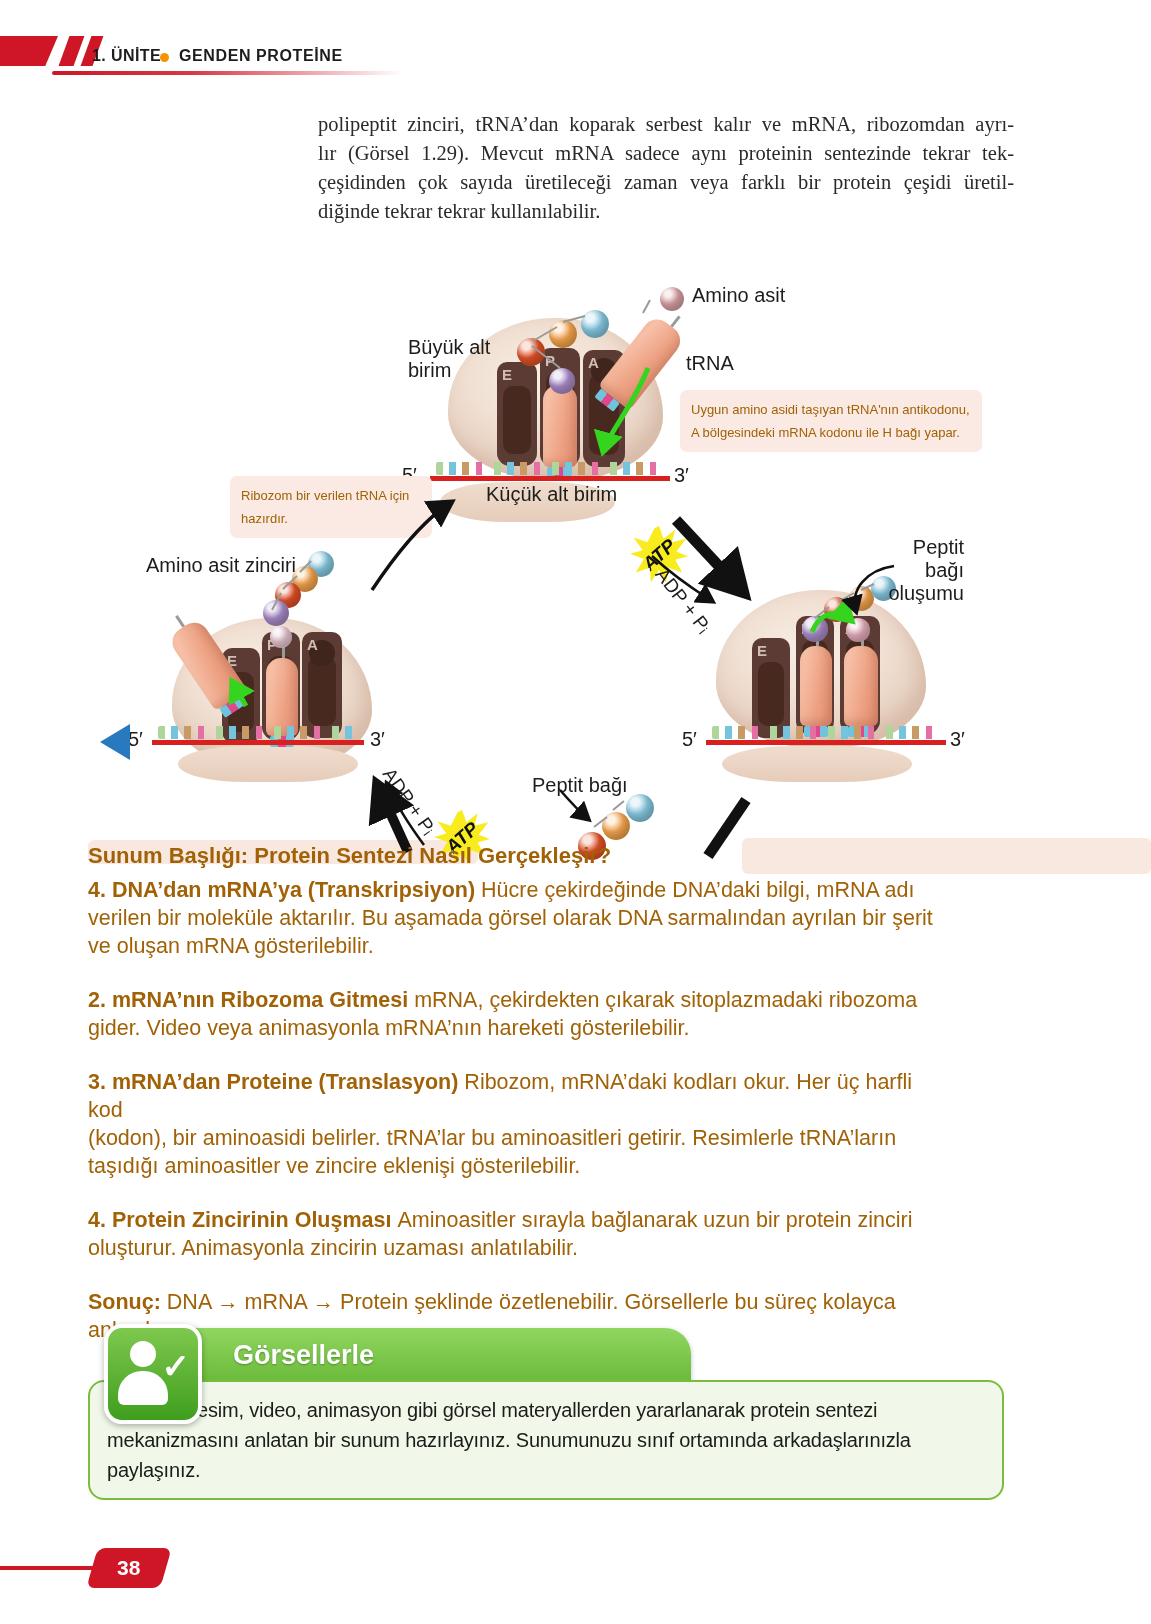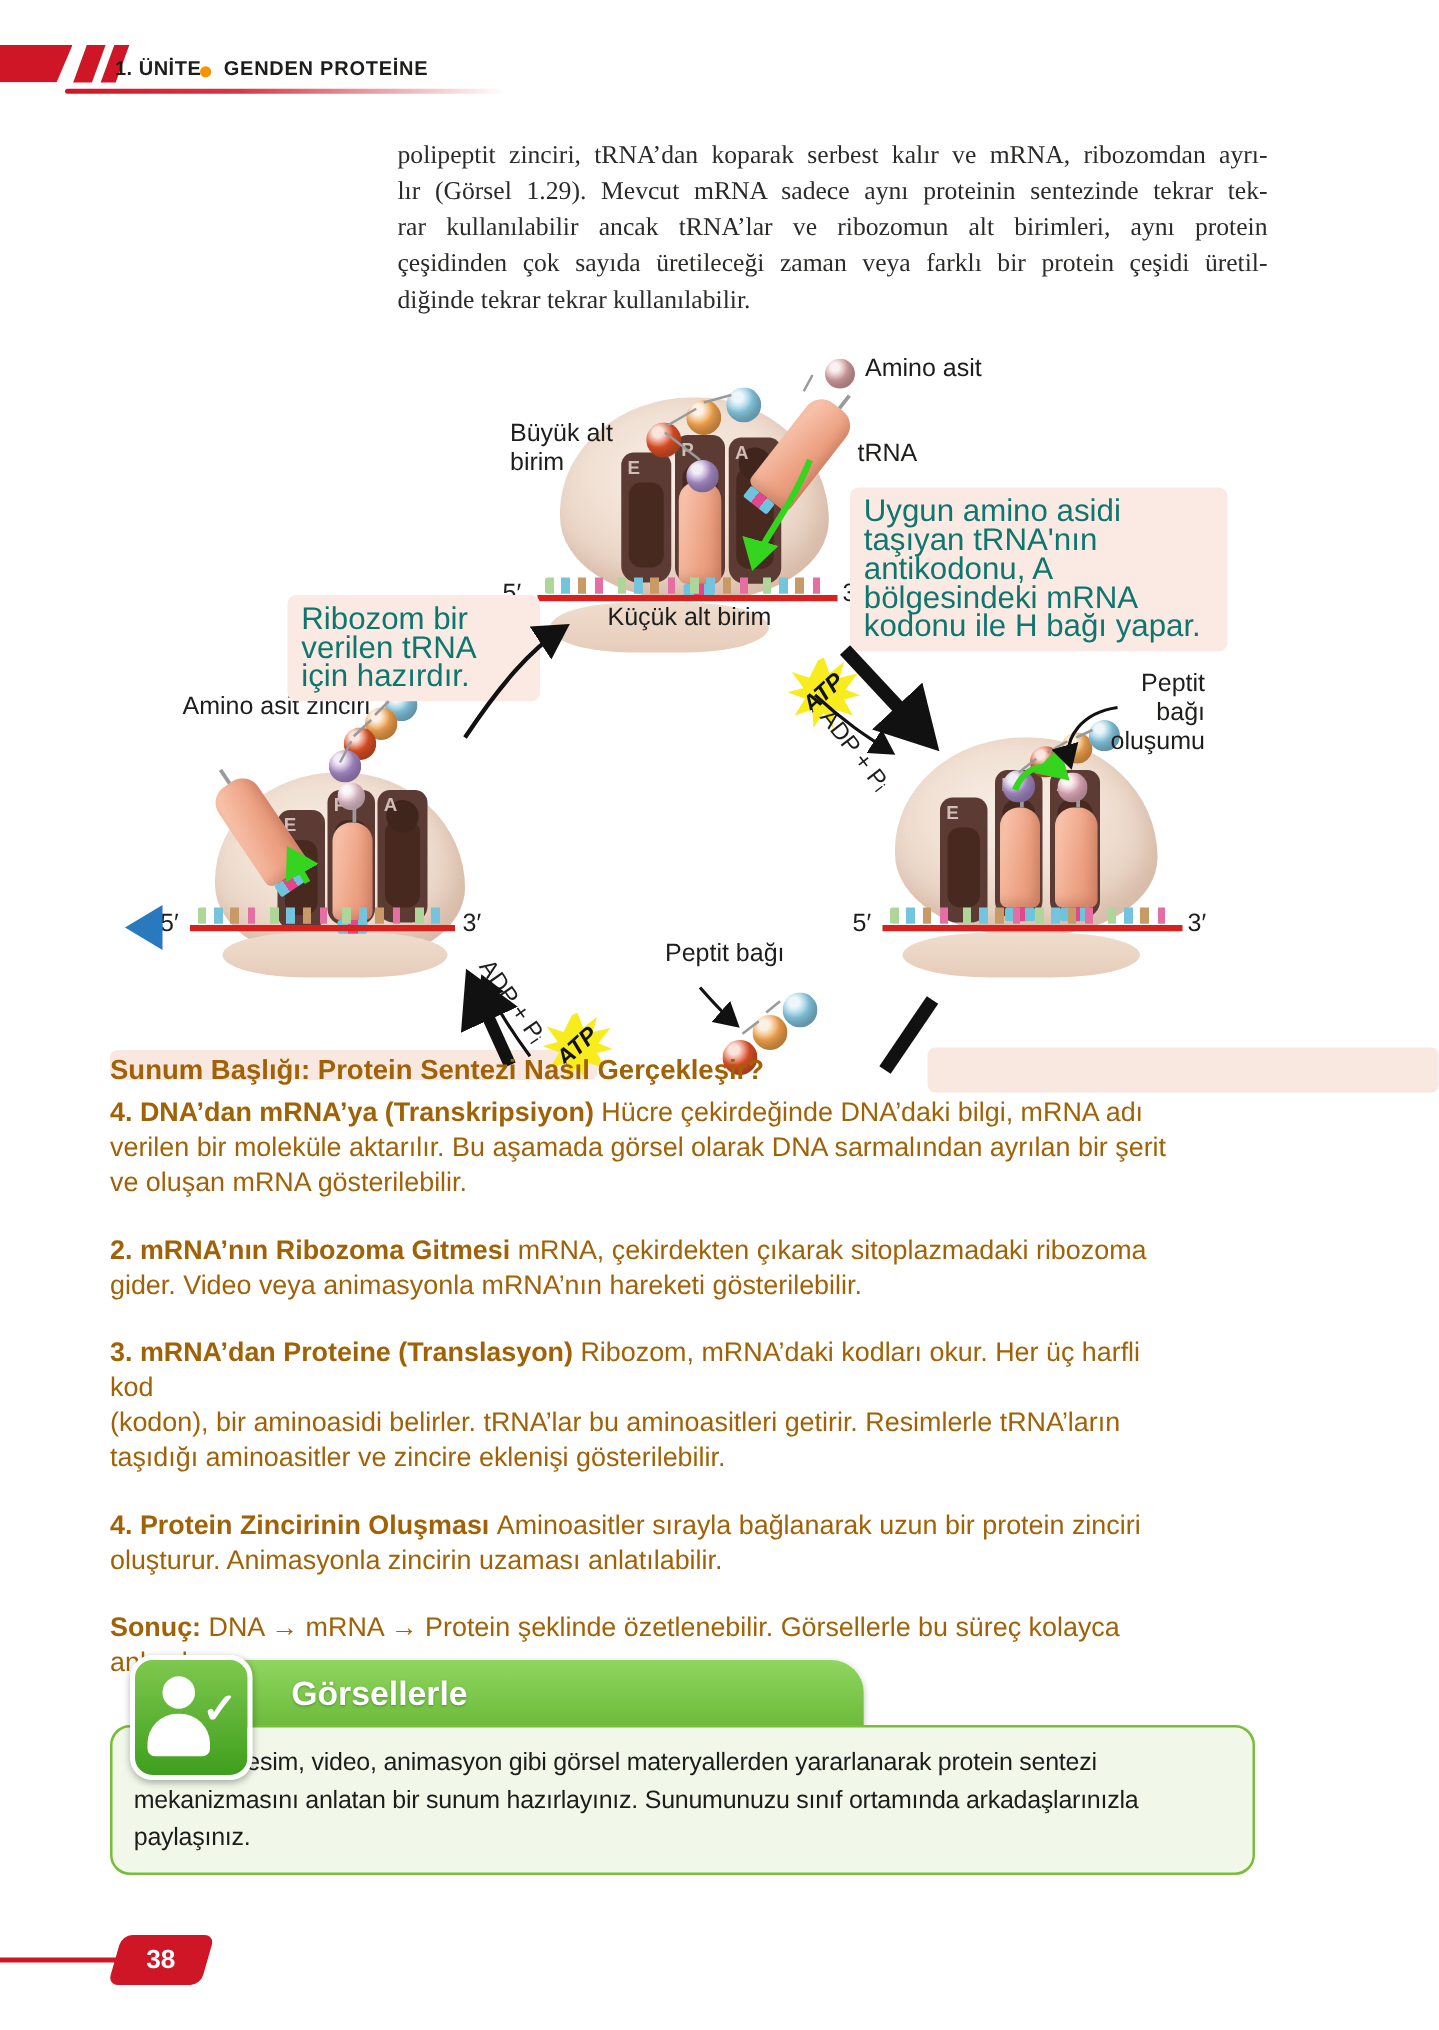--- a/index.html
+++ b/index.html
@@ -46,22 +46,22 @@
   .bead{border-radius:50%;z-index:5;
     background:radial-gradient(circle at 33% 28%,rgba(255,255,255,.85) 0 14%,rgba(255,255,255,0) 45%),var(--c);
     box-shadow:inset -4px -5px 8px rgba(0,0,0,.28);}
   .star{z-index:4;background:#f8ec1f;display:flex;align-items:center;justify-content:center;
     clip-path:polygon(50% 0%,58% 22%,78% 6%,72% 28%,97% 22%,80% 44%,100% 52%,78% 58%,90% 80%,66% 72%,
       62% 98%,50% 76%,36% 97%,34% 72%,10% 80%,24% 57%,0% 48%,22% 42%,6% 20%,30% 28%,42% 4%);}
   .star span{font-weight:bold;font-style:italic;font-size:19px;color:#111;transform:rotate(-42deg);}
   .lbl{font-size:20px;color:#1d1d1b;z-index:6;white-space:pre-line;}
   .prime{font-size:20px;color:#1d1d1b;z-index:6;}
   .rot{font-size:19px;color:#1d1d1b;z-index:6;transform-origin:left top;white-space:nowrap;}
-  .callout{background:#faeae3;border-radius:7px;padding:8px 11px;font-size:25px;line-height:23px;
-    color:#0f766e;z-index:6;}
+  .callout{background:#faeae3;border-radius:7px;padding:8px 11px;font-size:13px;line-height:23px;
+    color:#a16207;z-index:6;}
   svg.arrows{position:absolute;left:0;top:0;z-index:6;pointer-events:none;}
   svg.arrows2{position:absolute;left:0;top:0;z-index:12;pointer-events:none;}
 
   
   .wash{left:84px;top:836px;width:984px;height:532px;background:rgba(255,255,255,.94);z-index:10;}
   .ghost{background:rgba(248,228,219,.85);border-radius:6px;z-index:11;}
   .z12{z-index:12;}
   .notes{left:88px;top:842px;width:980px;z-index:13;color:#a16207;font-size:21.5px;line-height:28px;}
   .notes p{margin:0 0 26px 0;white-space:pre-line;}
   .note-title{font-weight:bold;font-size:22px;margin-bottom:6px!important;}
@@ -99,21 +99,20 @@
   <div class="d hdr-stripe" style="left:64px;width:15px;"></div>
   <div class="d hdr-stripe" style="left:86px;width:12px;"></div>
   <div class="d hdr-unit">1. ÜNİTE</div>
   <div class="d hdr-dot"></div>
   <div class="d hdr-title">GENDEN PROTEİNE</div>
   <div class="d hdr-line"></div>
 
   <div class="d intro">
     <div class="iline">polipeptit zinciri, tRNA’dan koparak serbest kalır ve mRNA, ribozomdan ayrı-</div>
     <div class="iline">lır (Görsel 1.29). Mevcut mRNA sadece aynı proteinin sentezinde tekrar tek-</div>
-    <div class="iline">rar kullanılabilir ancak tRNA’lar ve ribozomun alt birimleri, aynı protein</div>
     <div class="iline">çeşidinden çok sayıda üretileceği zaman veya farklı bir protein çeşidi üretil-</div>
     <div class="iline last">diğinde tekrar tekrar kullanılabilir.</div>
   </div>
 
   <div class="d blob" style="left:448px;top:318px;width:215px;height:162px;"></div>
   <div class="d ssub" style="left:440px;top:482px;width:175px;height:40px;"></div>
   <div class="d slot" style="left:497px;top:362px;width:40px;height:104px;">
       <span class="site">E</span>
     </div>
   <div class="d slot" style="left:540px;top:348px;width:40px;height:119px;">
@@ -200,21 +199,21 @@
   <span class="d prime" style="left:682px;top:728px;">5′</span>
   <span class="d prime" style="left:950px;top:728px;">3′</span>
   <div class="d lbl" style="left:884px;top:536px;text-align:right;width:80px;">Peptit
 bağı
 oluşumu</div>
 
   <div class="d star" style="left:630px;top:526px;width:58px;height:58px;">
       <span>ATP</span>
     </div>
   <div class="d rot" style="left:668px;top:564px;transform:rotate(52deg);">ADP + Pᵢ</div>
-  <div class="d lbl" style="left:532px;top:752px;text-align:center;">Peptit bağı</div>
+  <div class="d lbl" style="left:532px;top:774px;text-align:center;">Peptit bağı</div>
 
   <svg class="arrows" width="1151" height="860" viewBox="0 0 1151 860">
     <defs>
       <marker id="aT" markerWidth="9" markerHeight="9" refX="6" refY="4.5" orient="auto">
           <path d="M0,0 L8,4.5 L0,9 z" fill="#111"></path>
         </marker>
       <marker id="aB" markerWidth="5" markerHeight="5" refX="3.5" refY="2.5" orient="auto">
           <path d="M0,0 L4.5,2.5 L0,5 z" fill="#111"></path>
         </marker>
       <marker id="aG" markerWidth="6" markerHeight="6" refX="4" refY="3" orient="auto">

